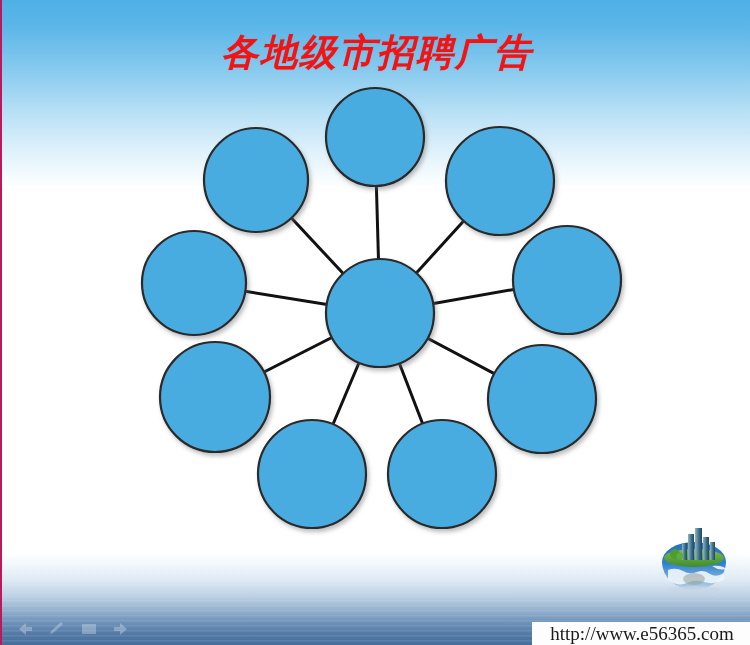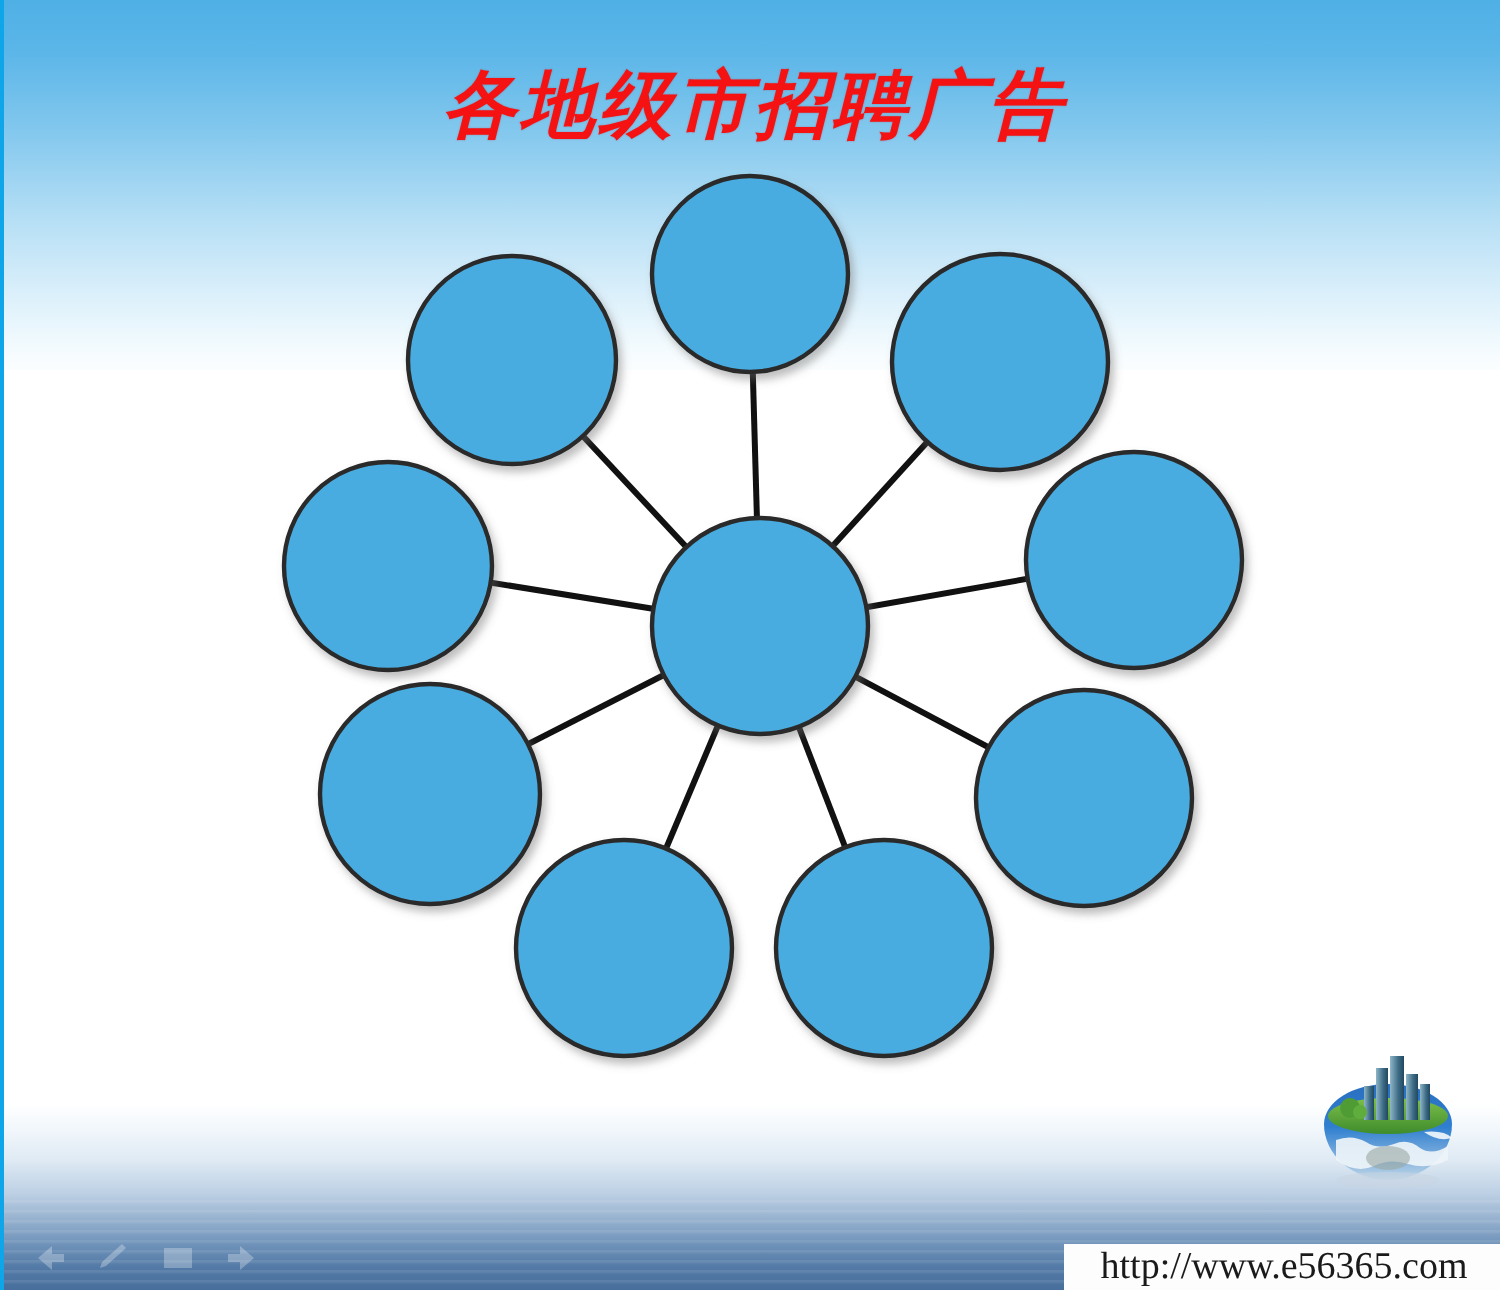--- a/index.html
+++ b/index.html
@@ -10,21 +10,21 @@
   body {
     font-family: "Liberation Sans", sans-serif;
   }
 
   #slide {
     position: relative;
     width: 750px;
     height: 645px;
     overflow: hidden;
     background: #ffffff;
-    border-left: 2px solid #0ea5e9;
+    border-left: 2px solid #be185d;
     box-sizing: border-box;
   }
 
   
   .bg-sky {
     position: absolute;
     left: 0; top: 0;
     width: 100%;
     height: 190px;
     background: linear-gradient(to bottom,

